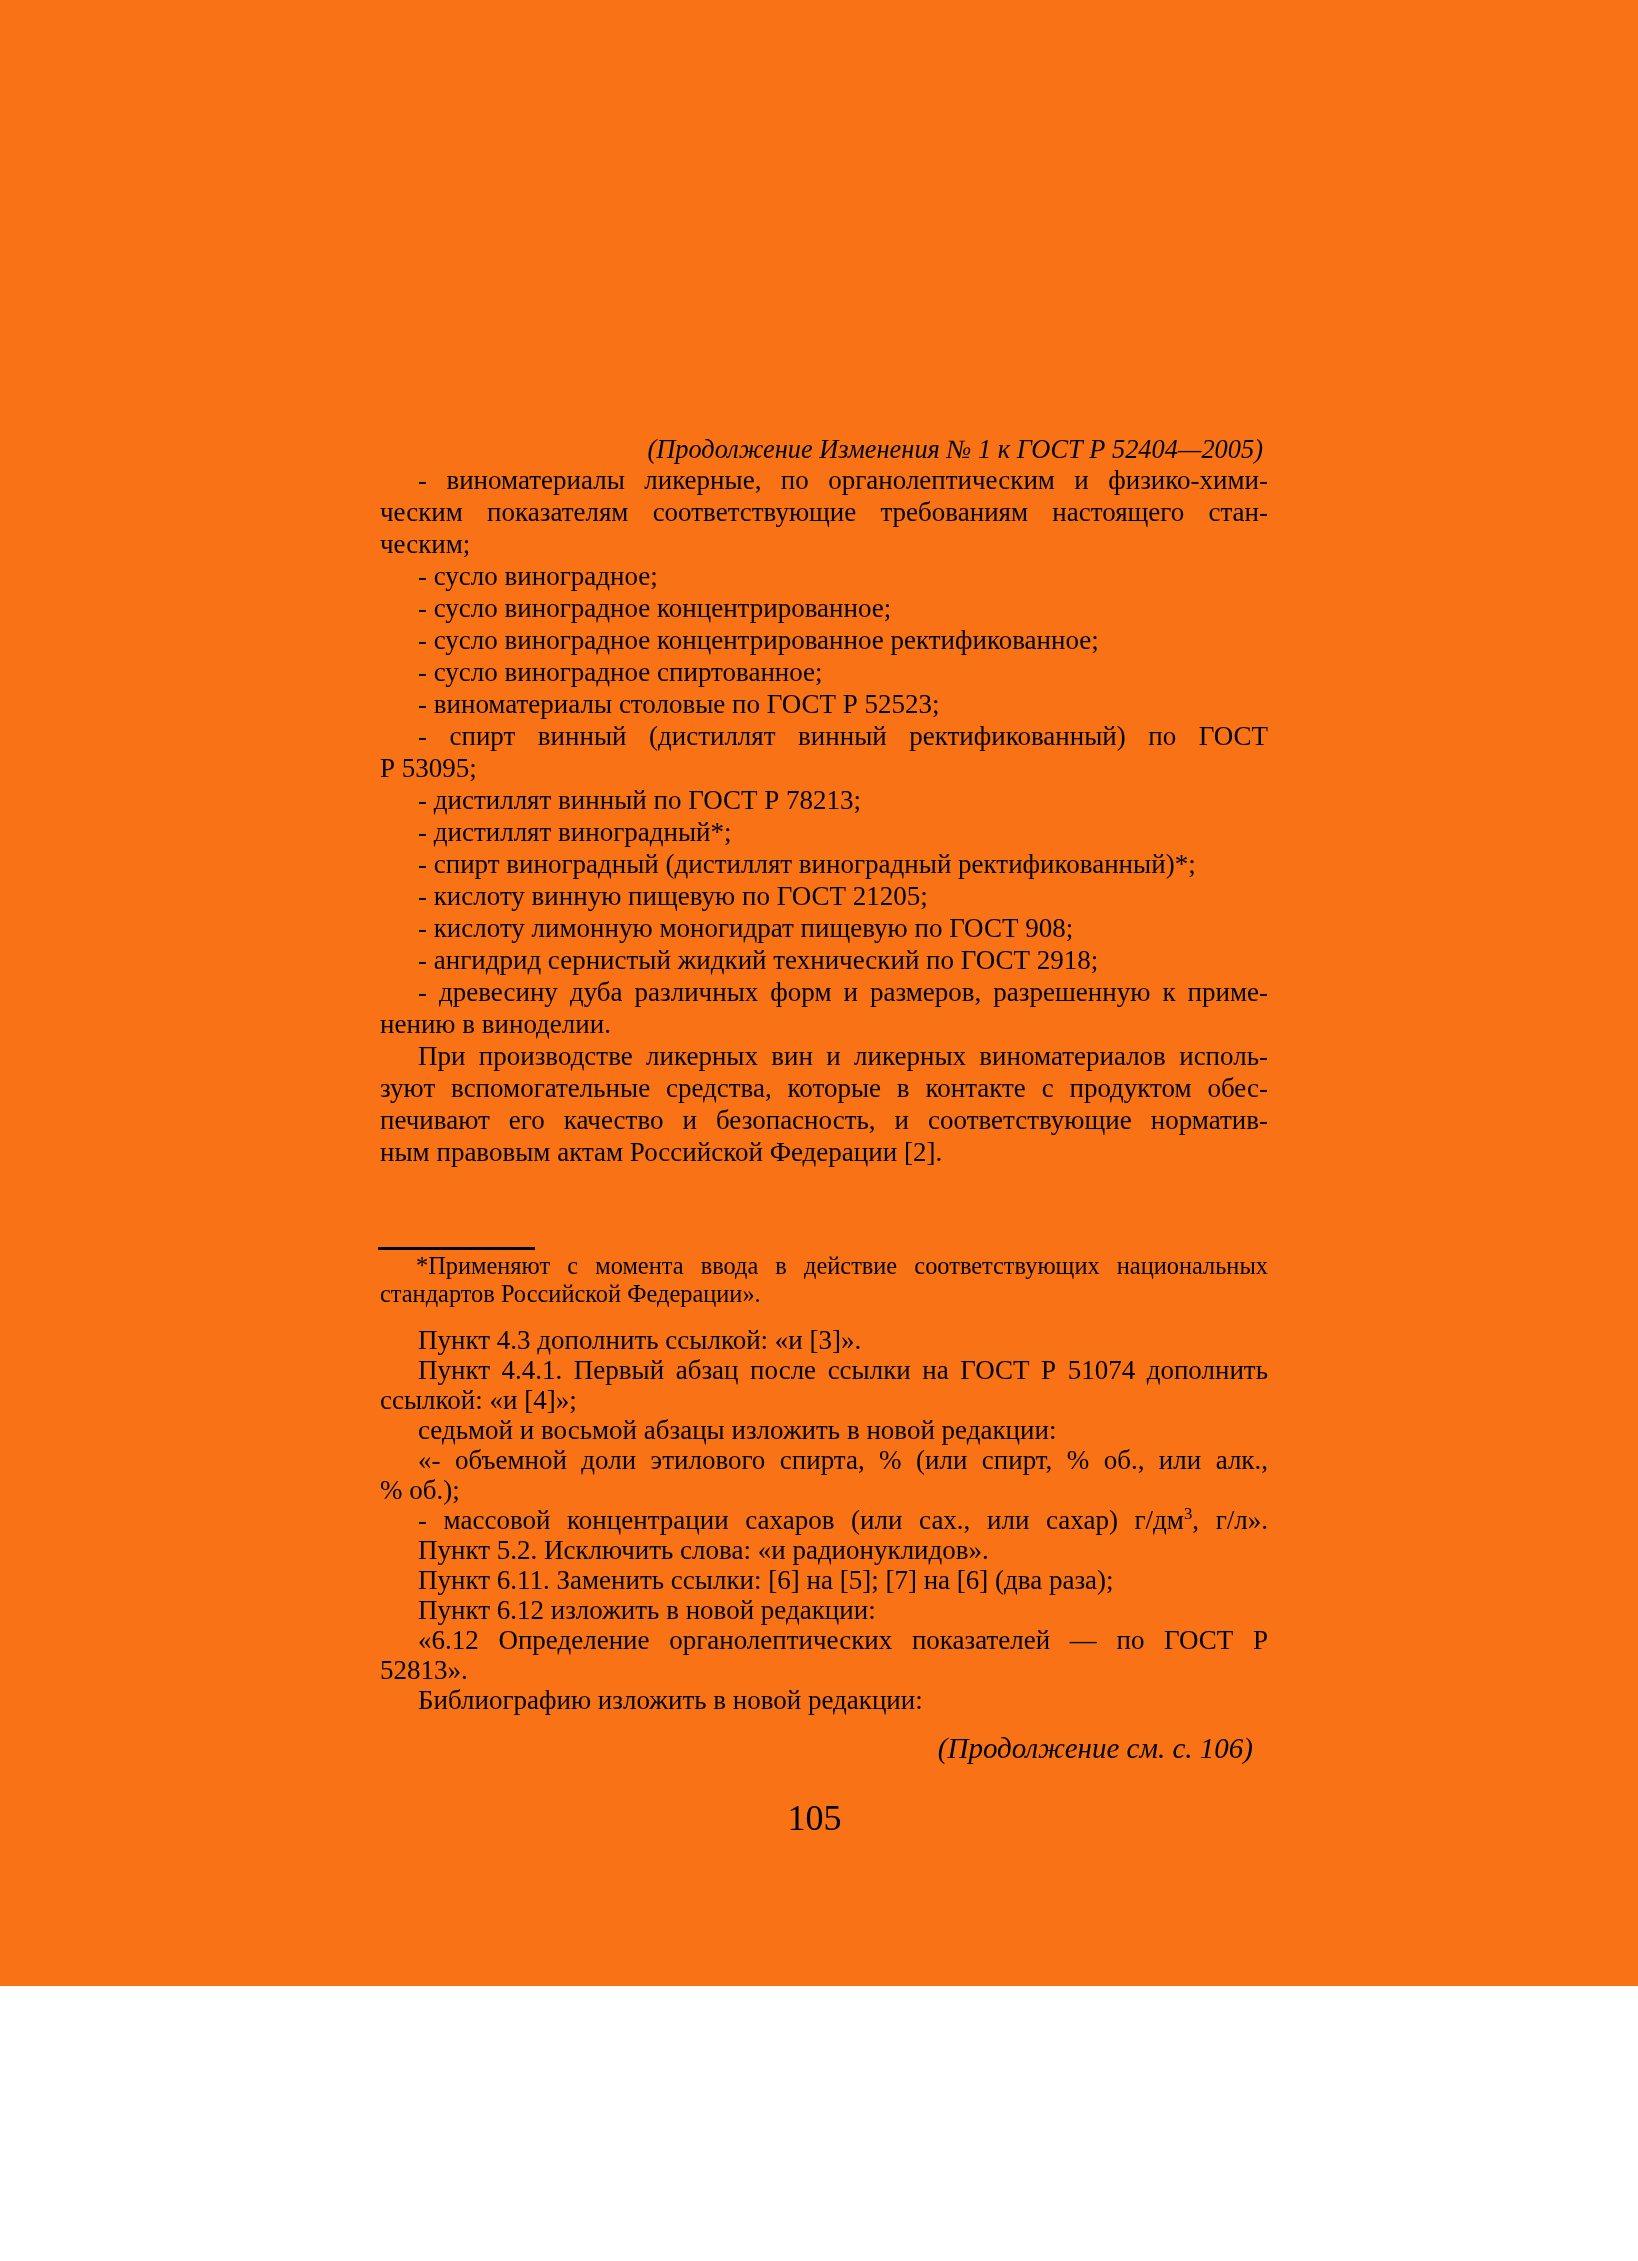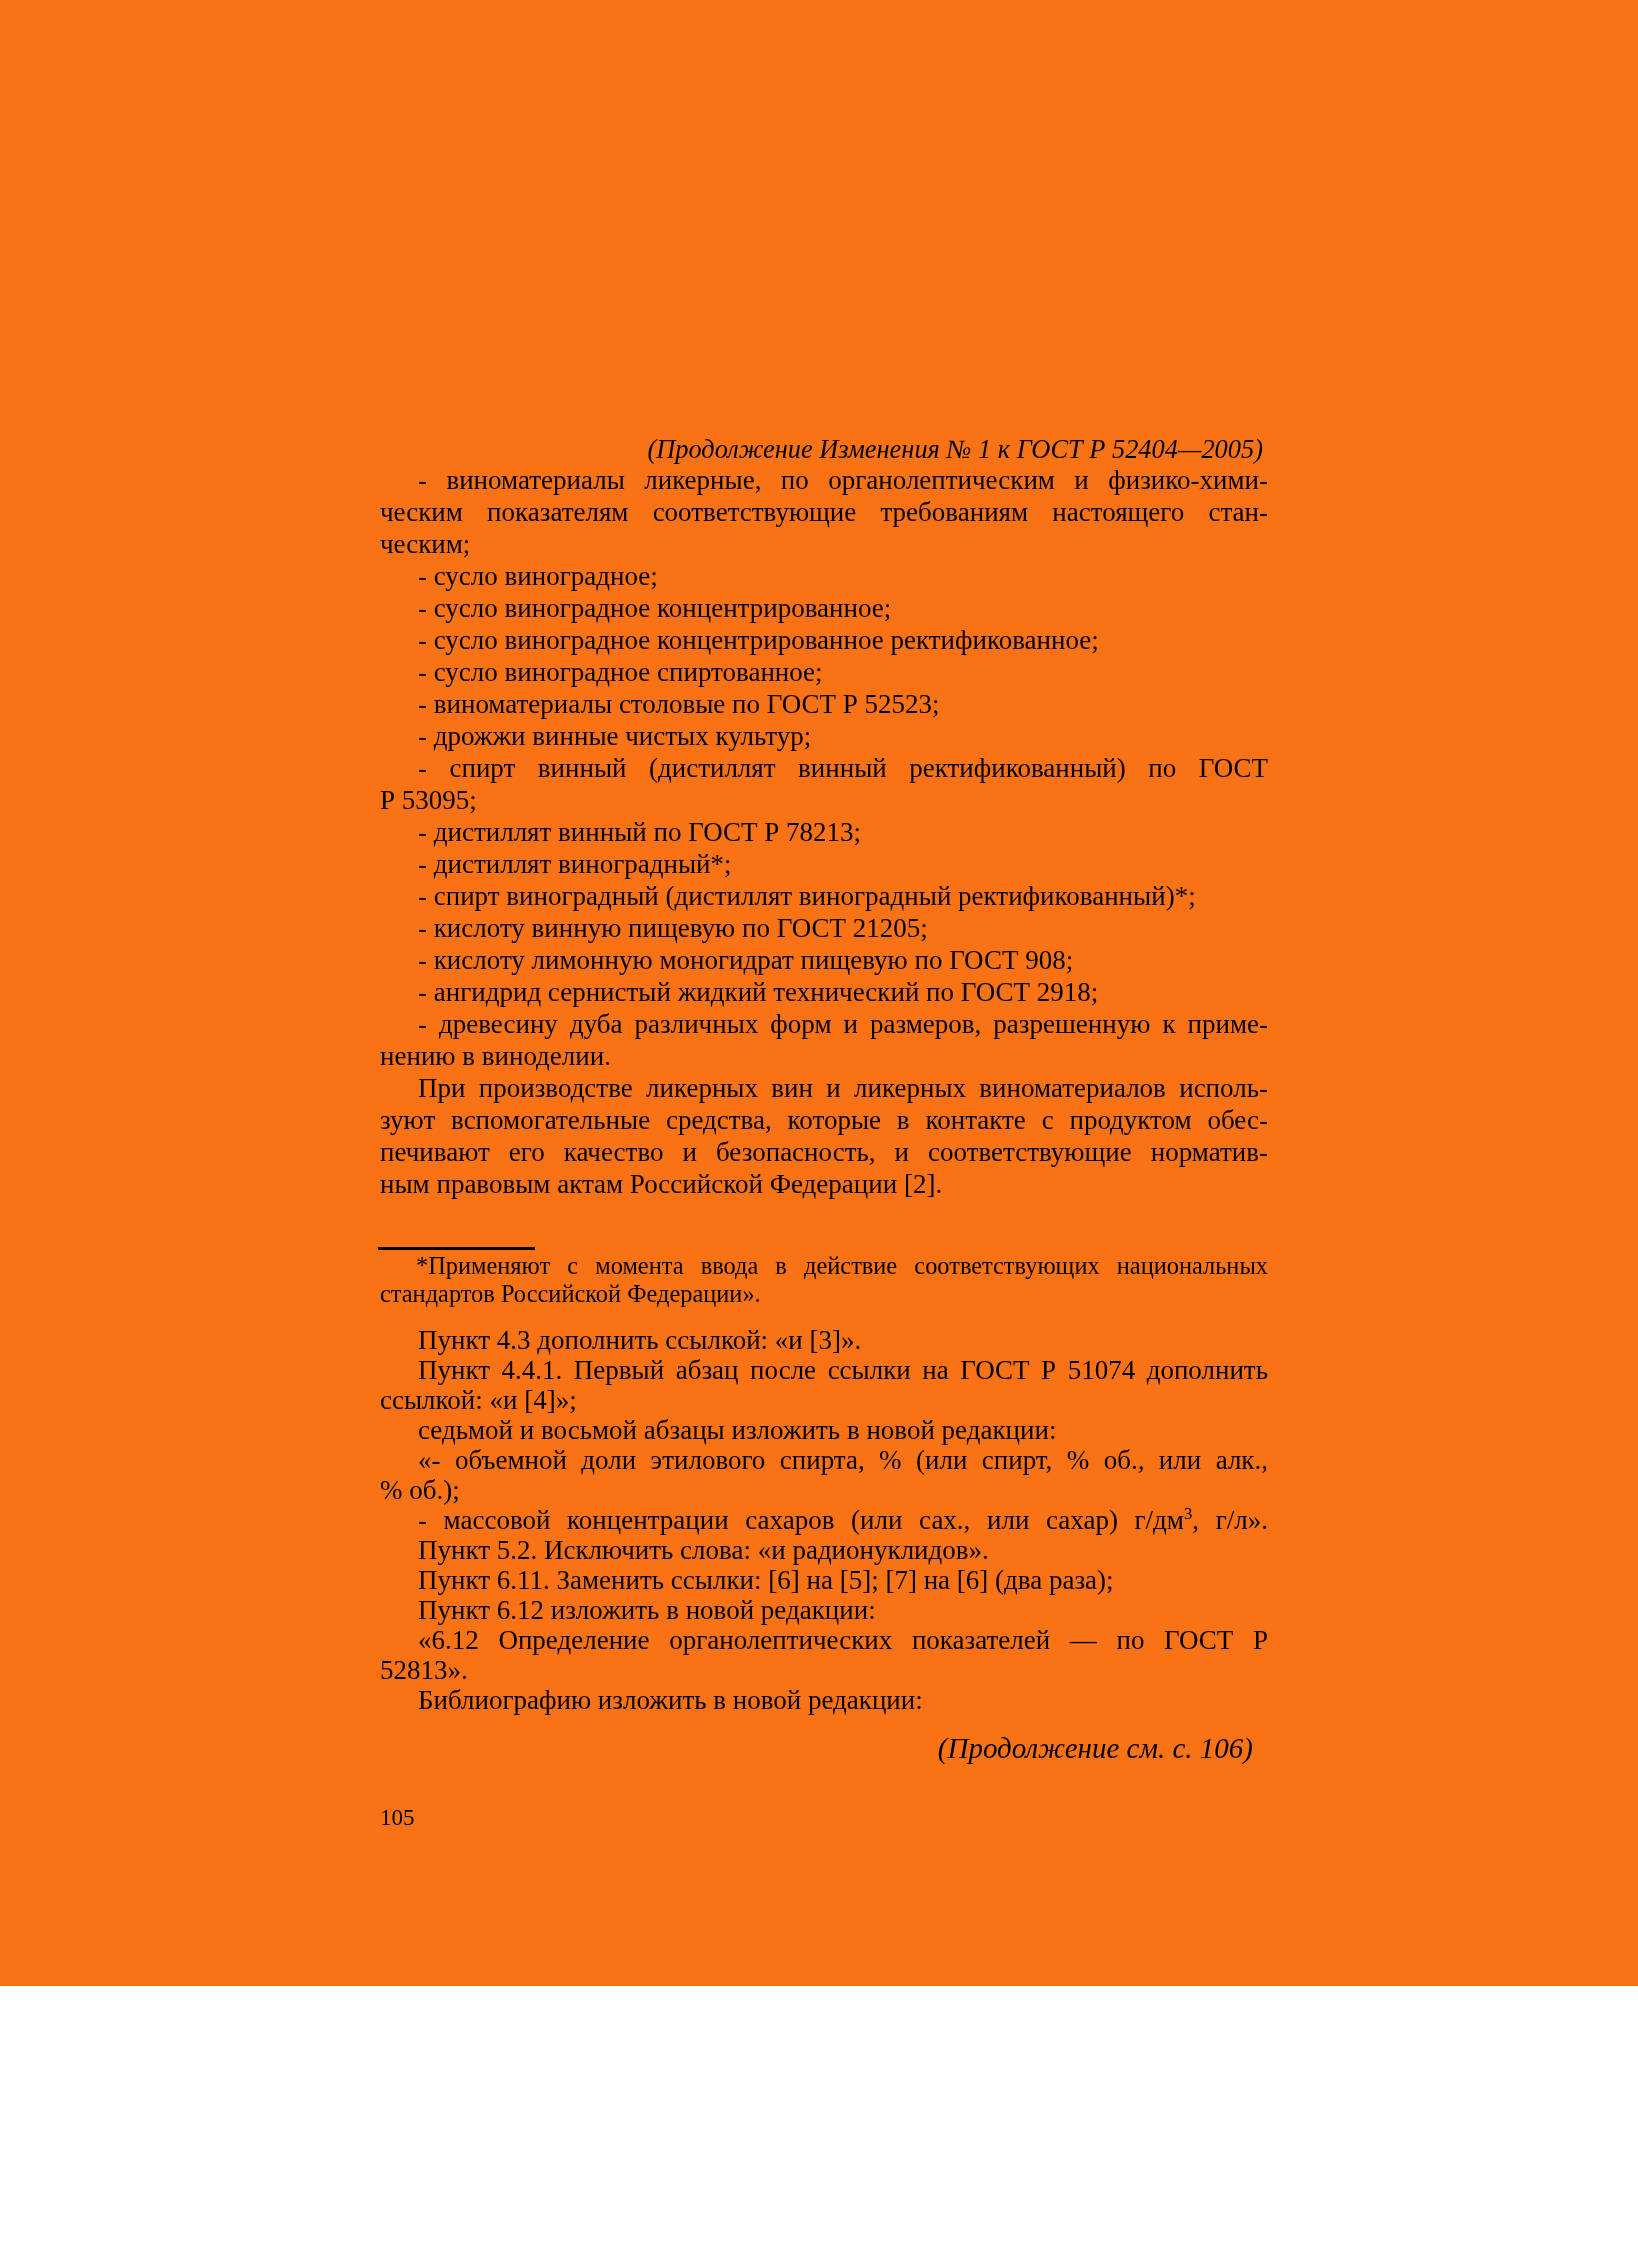--- a/index.html
+++ b/index.html
@@ -83,23 +83,23 @@
     line-height: 32px;
     font-style: italic;
     text-align: right;
     white-space: nowrap;
   }
   .page-number {
     position: absolute;
     left: 380px;
     top: 1802px;
     width: 869px;
-    font-size: 23px;
+    font-size: 36px;
     line-height: 32px;
-    text-align: left;
+    text-align: center;
   }
   sup.sugar-sup {
     font-size: 0.62em;
     line-height: 0;
     vertical-align: super;
   }
 </style>
 </head>
 <body>
 
@@ -109,21 +109,20 @@
 
   <div class="body-block">
     <div class="ln ind just">- виноматериалы ликерные, по органолептическим и физико-хими-</div>
     <div class="ln just">ческим показателям соответствующие требованиям настоящего стан-</div>
     <div class="ln">ческим;</div>
     <div class="ln ind">- сусло виноградное;</div>
     <div class="ln ind">- сусло виноградное концентрированное;</div>
     <div class="ln ind">- сусло виноградное концентрированное ректификованное;</div>
     <div class="ln ind">- сусло виноградное спиртованное;</div>
     <div class="ln ind">- виноматериалы столовые по ГОСТ Р 52523;</div>
-    <div class="ln ind">- дрожжи винные чистых культур;</div>
     <div class="ln ind just">- спирт винный (дистиллят винный ректификованный) по ГОСТ</div>
     <div class="ln">Р 53095;</div>
     <div class="ln ind">- дистиллят винный по ГОСТ Р 78213;</div>
     <div class="ln ind">- дистиллят виноградный*;</div>
     <div class="ln ind">- спирт виноградный (дистиллят виноградный ректификованный)*;</div>
     <div class="ln ind">- кислоту винную пищевую по ГОСТ 21205;</div>
     <div class="ln ind">- кислоту лимонную моногидрат пищевую по ГОСТ 908;</div>
     <div class="ln ind">- ангидрид сернистый жидкий технический по ГОСТ 2918;</div>
     <div class="ln ind just">- древесину дуба различных форм и размеров, разрешенную к приме-</div>
     <div class="ln">нению в виноделии.</div>

